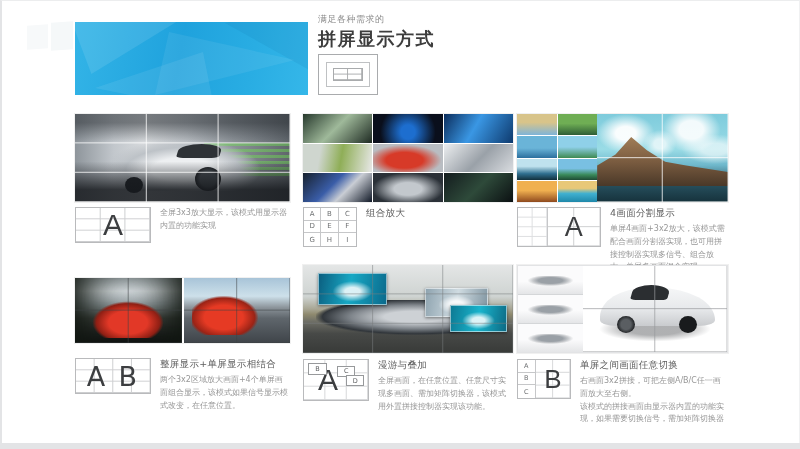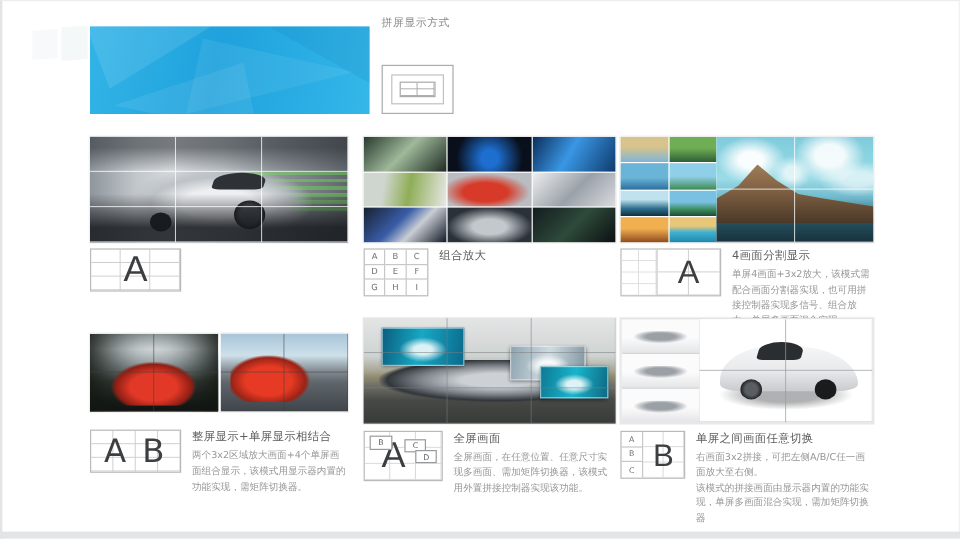--- a/index.html
+++ b/index.html
@@ -216,21 +216,22 @@
   <div class="p2"></div>
 </div>
 
 <div class="banner">
   <div class="t t1"></div>
   <div class="t t2"></div>
   <div class="t t3"></div>
   <div class="t t4"></div>
 </div>
 <div class="hdr-text">
-  <div class="hdr-sub">拼屏显示方式</div>
+  <div class="hdr-sub">满足各种需求的</div>
+  <div class="hdr-title">拼屏显示方式</div>
 </div>
 <div class="hdr-icon">
   <div class="in1">
     <div class="in2"></div>
   </div>
 </div>
 
 <div class="section s1">
   <div class="wall w1">
     <div class="ceil"></div>
@@ -239,20 +240,21 @@
     <div class="glass"></div>
     <div class="wheel"></div>
     <div class="floor"></div>
     <div class="gl33"></div>
   </div>
   <div class="caption">
     <div class="diag d1">
       <div class="dletter">A</div>
     </div>
     <div class="cap-text">
+      <div class="cap-desc">全屏3x3放大显示，该模式用显示器内置的功能实现</div>
     </div>
   </div>
 </div>
 
 <div class="section s2">
   <div class="wall w2">
     <div class="c1"></div>
     <div class="c2"></div>
     <div class="c3"></div>
     <div class="c4"></div>
@@ -323,21 +325,21 @@
       <div class="glx"></div>
     </div>
   </div>
   <div class="caption">
     <div class="diag d4">
       <div class="la">A</div>
       <div class="lb">B</div>
     </div>
     <div class="cap-text">
       <div class="cap-title">整屏显示+单屏显示相结合</div>
-      <div class="cap-desc">两个3x2区域放大画面+4个单屏画面组合显示，该模式用显示器内置的功能实现，需矩阵切换器。</div>
+      <div class="cap-desc">两个3x2区域放大画面+4个单屏画面组合显示，该模式如果信号显示模式改变，在任意位置。</div>
     </div>
   </div>
 </div>
 
 <div class="section s5">
   <div class="wall w5">
     <div class="car"></div>
     <div class="ov ov1">
         <div class="blob"></div>
       </div>
@@ -350,21 +352,21 @@
     <div class="gl"></div>
   </div>
   <div class="caption">
     <div class="diag d5">
       <div class="dletter">A</div>
       <div class="box bb">B</div>
       <div class="box bc">C</div>
       <div class="box bd">D</div>
     </div>
     <div class="cap-text">
-      <div class="cap-title">全屏画面</div>
+      <div class="cap-title">漫游与叠加</div>
       <div class="cap-desc">全屏画面，在任意位置、任意尺寸实现多画面、需加矩阵切换器，该模式用外置拼接控制器实现该功能。</div>
     </div>
   </div>
 </div>
 
 <div class="section s6">
   <div class="wall w6">
     <div class="w6-left">
       <div class="cell">
           <div class="mini"></div>
@@ -391,16 +393,16 @@
         <span>B</span>
         <span>C</span>
       </div>
       <div class="d6-right">
         <div class="dletter">B</div>
       </div>
     </div>
     <div class="cap-text">
       <div class="cap-title">单屏之间画面任意切换</div>
       <div class="cap-desc">右画面3x2拼接，可把左侧A/B/C任一画面放大至右侧。</div>
-      <div class="cap-desc">该模式的拼接画面由显示器内置的功能实现，单屏多画面混合实现，需加矩阵切换器</div>
+      <div class="cap-desc">该模式的拼接画面由显示器内置的功能实现，如果需要切换信号，需加矩阵切换器</div>
     </div>
   </div>
 </div>
 
 </body></html>

